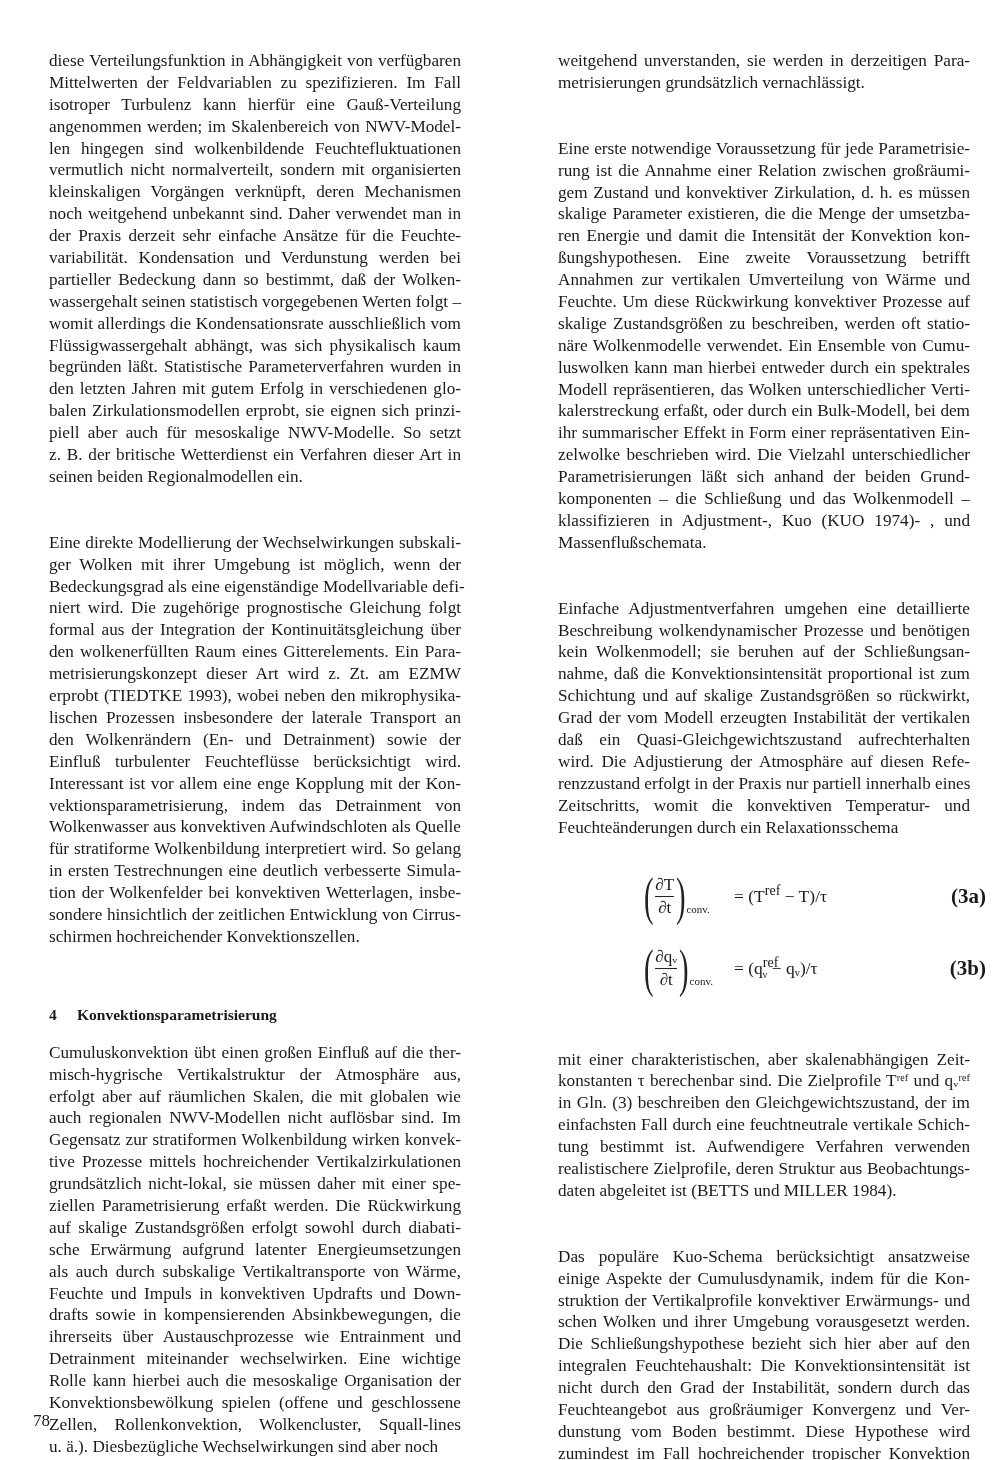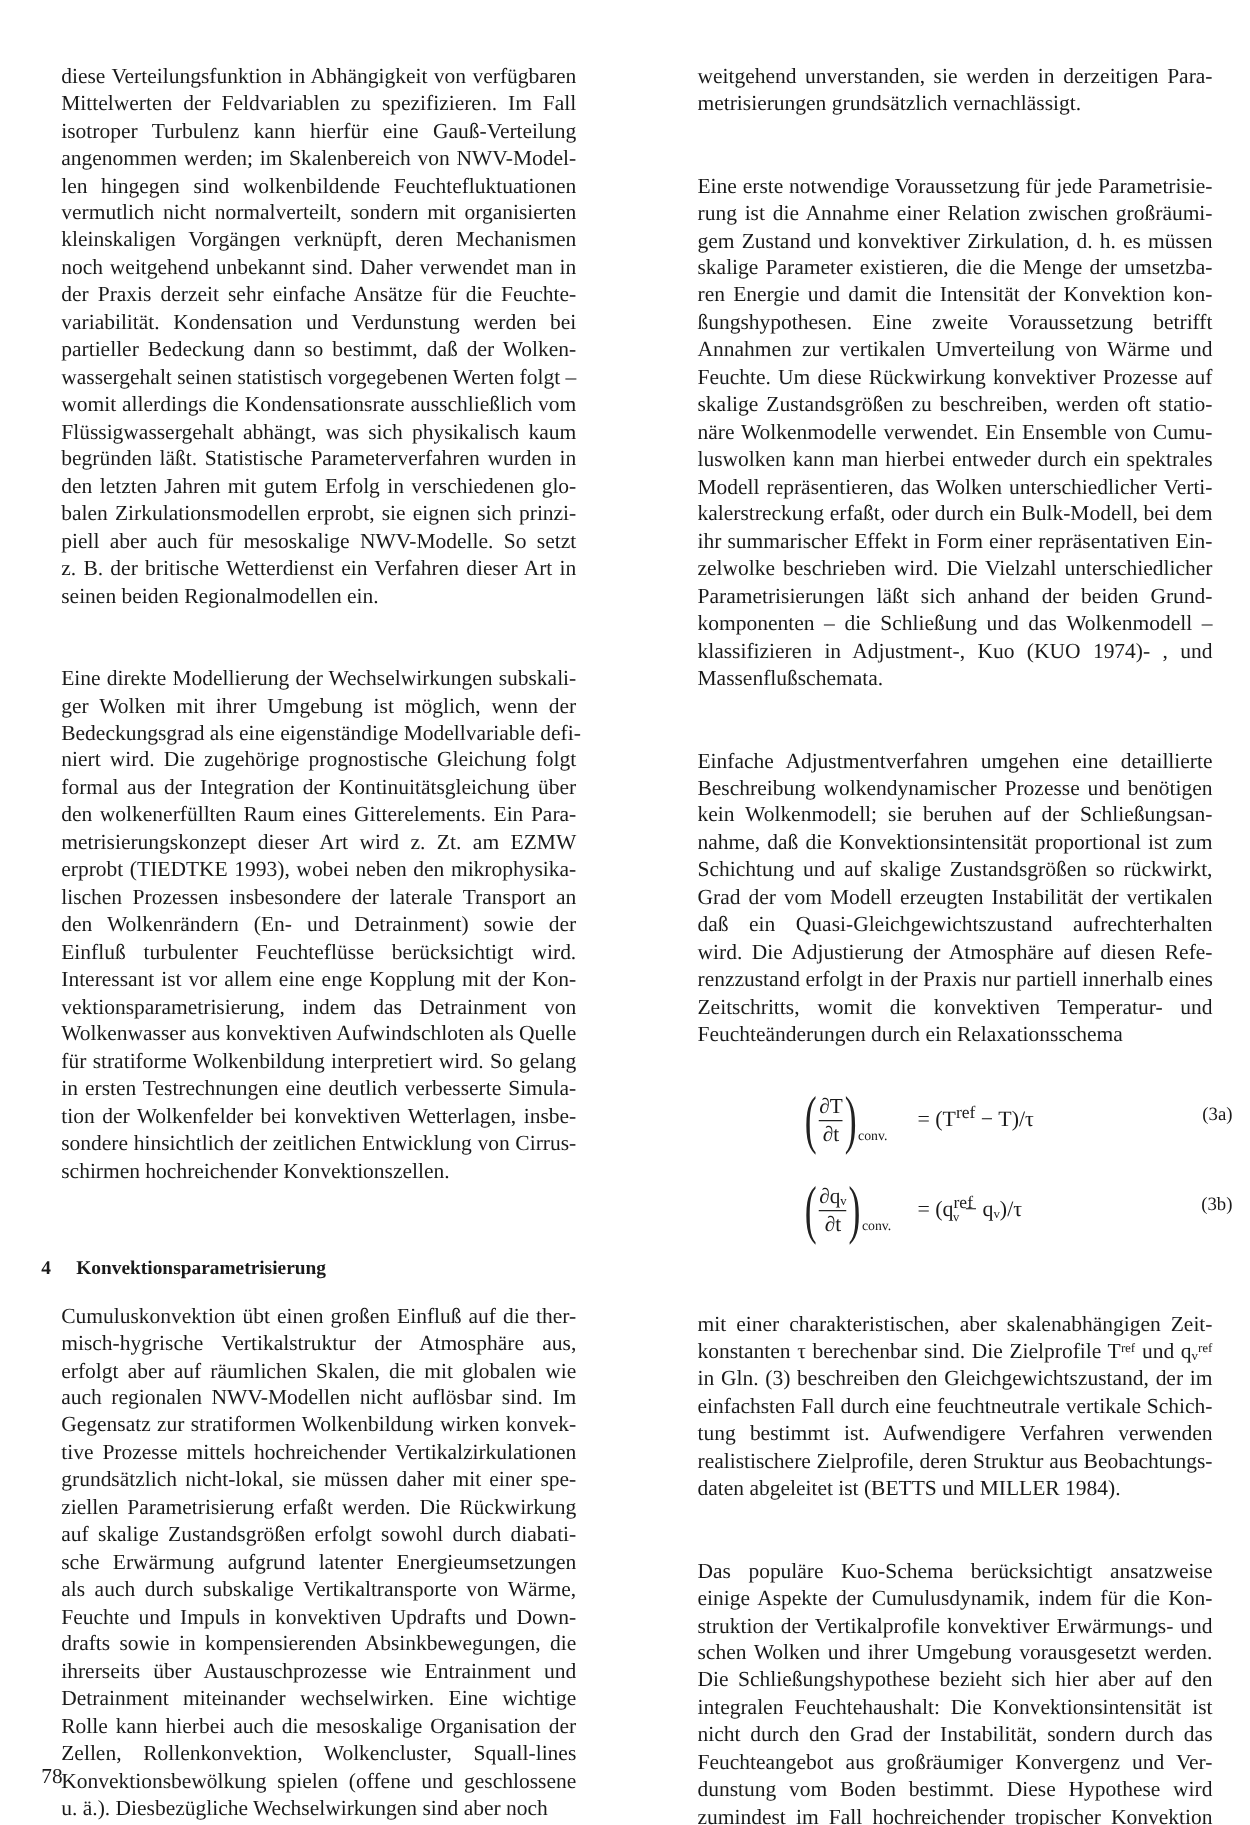--- a/index.html
+++ b/index.html
@@ -6,32 +6,32 @@
   body { width:1000px; height:1460px; position:relative; overflow:hidden;
          font-family:"Liberation Serif","DejaVu Serif",serif; color:#1a1a1a; }
   .col { position:absolute; width:444px; }
   .col.left { left:33px; top:34px; }
   .col.right { left:542px; top:34px; }
   .para { margin:16px; }
   .line { display:block; font-size:17.2px; line-height:21.9px; height:21.9px;
           text-align:justify; text-align-last:justify; white-space:nowrap; overflow:visible; }
   .line.last { text-align-last:left; }
   .gap { height:12px; }
-  .heading { font-weight:bold; font-size:15.5px; line-height:22px; margin:0 0 6px 0; }
+  .heading { font-weight:bold; font-size:15.5px; line-height:22px; margin:0 0 6px 16px; }
   .heading .num { display:inline-block; width:28px; }
   .equation { position:relative; height:66px; font-size:17px; }
   .eq-lhs { position:absolute; left:98px; top:0; height:60px; display:flex; align-items:center; }
   .paren { font-size:52px; line-height:56px; font-weight:200; transform:scaleX(0.55); display:inline-block; color:#222; }
   .frac { display:inline-flex; flex-direction:column; align-items:center; font-size:17px; line-height:20px; margin:0 -2px; }
   .frac .bar { width:100%; border-top:1.3px solid #222; margin:1px 0; }
   .conv { font-size:11px; position:relative; top:12px; margin-left:-3px; }
   .eq-rhs { position:absolute; left:192px; top:16px; font-size:17.5px; }
   .eq-rhs sup { font-size:14px; }
   .eq-rhs sub { font-size:10px; }
-  .eq-num { position:absolute; right:0; top:17px; font-size:15px; }
+  .eq-num { position:absolute; right:0; top:17px; font-size:21px;font-weight:bold; }
   .page-number { position:absolute; left:33px; top:1411px; font-size:17px; }
 </style>
 </head>
 <body>
 
 <div class="col left">
   <div class="para">
       <span class="line">diese Verteilungsfunktion in Abhängigkeit von verfügbaren</span>
       <span class="line">Mittelwerten der Feldvariablen zu spezifizieren. Im Fall</span>
       <span class="line">isotroper Turbulenz kann hierfür eine Gauß-Verteilung</span>
@@ -89,22 +89,22 @@
       <span class="line">grundsätzlich nicht-lokal, sie müssen daher mit einer spe-</span>
       <span class="line">ziellen Parametrisierung erfaßt werden. Die Rückwirkung</span>
       <span class="line">auf skalige Zustandsgrößen erfolgt sowohl durch diabati-</span>
       <span class="line">sche Erwärmung aufgrund latenter Energieumsetzungen</span>
       <span class="line">als auch durch subskalige Vertikaltransporte von Wärme,</span>
       <span class="line">Feuchte und Impuls in konvektiven Updrafts und Down-</span>
       <span class="line">drafts sowie in kompensierenden Absinkbewegungen, die</span>
       <span class="line">ihrerseits über Austauschprozesse wie Entrainment und</span>
       <span class="line">Detrainment miteinander wechselwirken. Eine wichtige</span>
       <span class="line">Rolle kann hierbei auch die mesoskalige Organisation der</span>
+      <span class="line">Konvektionsbewölkung spielen (offene und geschlossene</span>
       <span class="line">Zellen, Rollenkonvektion, Wolkencluster, Squall-lines</span>
-      <span class="line">Konvektionsbewölkung spielen (offene und geschlossene</span>
       <span class="line last">u. ä.). Diesbezügliche Wechselwirkungen sind aber noch</span>
     </div>
 </div>
 
 <div class="col right">
   <div class="para">
       <span class="line">weitgehend unverstanden, sie werden in derzeitigen Para-</span>
       <span class="line last">metrisierungen grundsätzlich vernachlässigt.</span>
     </div>
   <div class="gap"></div>

